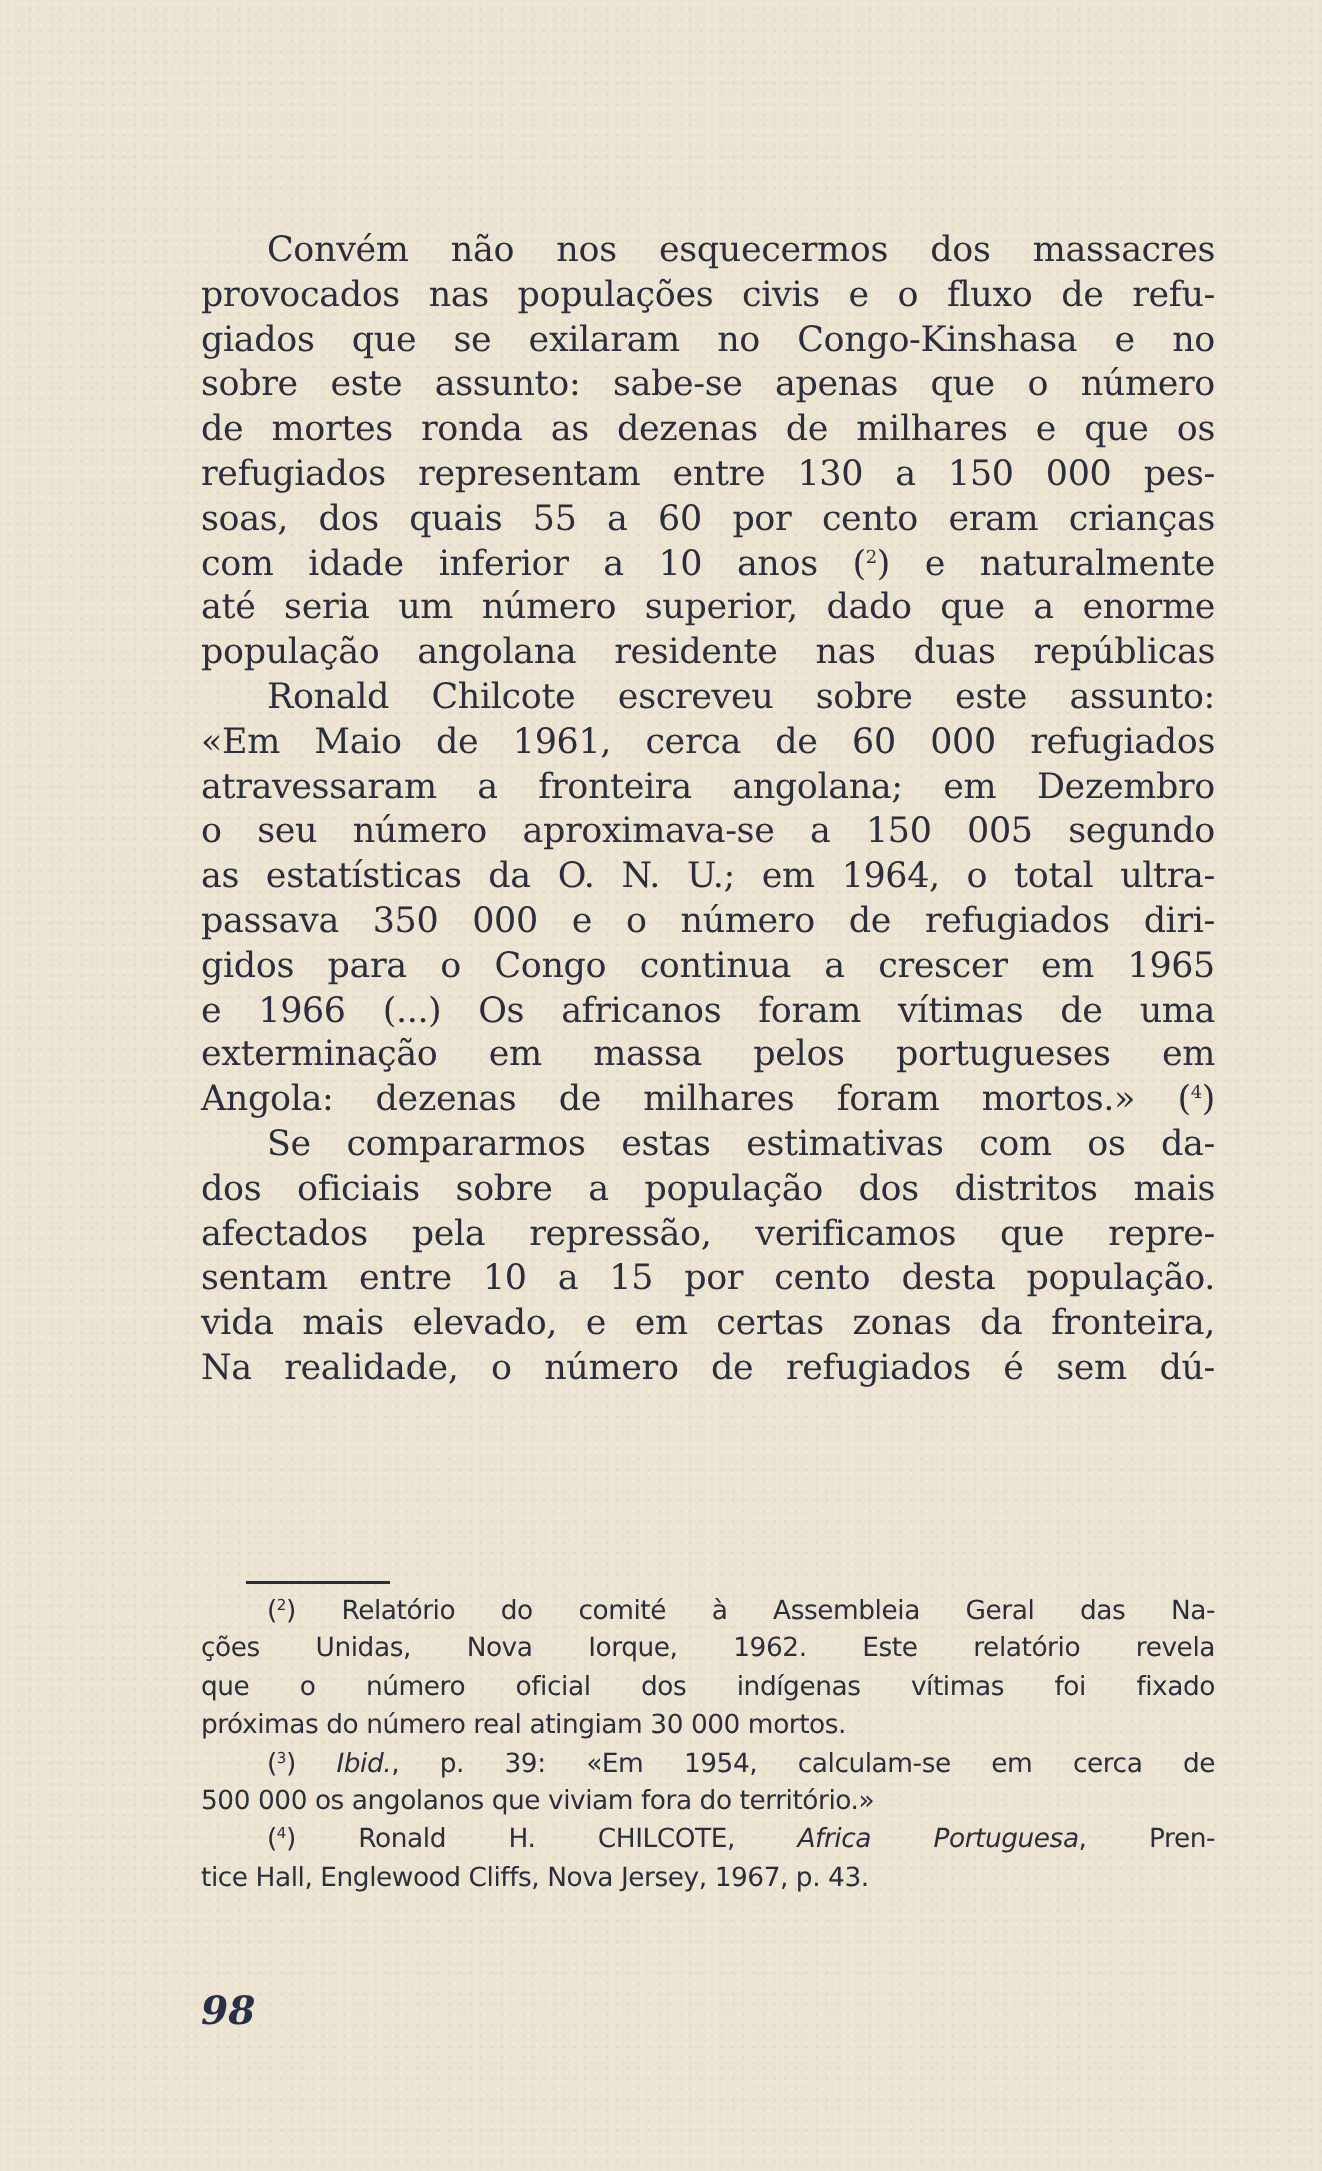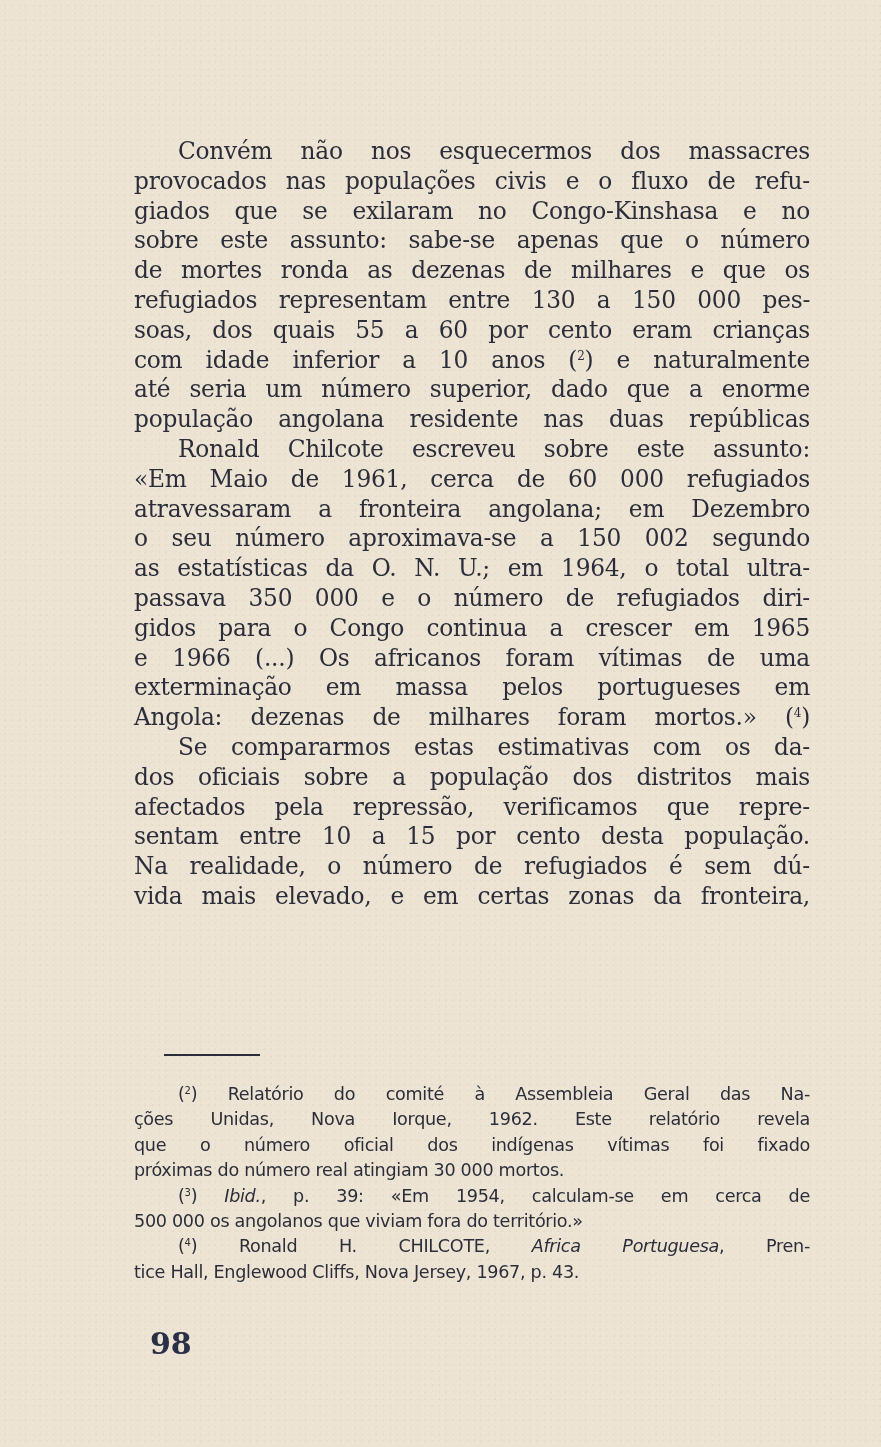--- a/index.html
+++ b/index.html
@@ -15,21 +15,21 @@
         radial-gradient(rgba(160,140,110,0.10) 1px, transparent 1px);
       background-size: 5px 5px, 7px 7px;
       background-position: 0 0, 2px 3px;
       position: relative;
       overflow: hidden;
       color: #2b2e3a;
     }
     .page {
       position: absolute;
       left: 134px;
-      top: 136px;
+      top: 152px;
       width: 676px;
     }
     .body-text {
       font-family: "DejaVu Serif", serif;
       font-size: 23.3px;
       line-height: 29.8px;
       text-align: justify;
       letter-spacing: -0.25px;
       word-spacing: 0px;
     }
@@ -61,46 +61,46 @@
     }
     .footnotes {
       position: absolute;
       left: 134px;
       top: 1062px;
       width: 676px;
       font-family: "DejaVu Sans", sans-serif;
       font-size: 17.6px;
       line-height: 25.4px;
       letter-spacing: -0.3px;
-      margin-top: 20px;
     }
     .footnotes .line {
       display: block;
       text-align: justify;
       text-align-last: justify;
       white-space: nowrap;
       height: 25.4px;
     }
     .footnotes .line.last {
       text-align-last: left;
     }
     .footnotes .line.indent {
       padding-left: 44px;
     }
     .footnotes sup.fn {
       font-size: 10px;
       vertical-align: 6px;
     }
     .page-number {
       position: absolute;
-      left: 150px;
+      left: 134px;
       top: 1326px;
       font-family: "DejaVu Serif", serif;
+      font-style: italic;
       font-weight: bold;
-      font-size: 30px;
+      font-size: 26px;
       color: #2a2f48;
     }
     i { font-style: italic; }
   </style>
 </head>
 <body>
 
 <div class="page">
   <div class="body-text">
 
@@ -118,39 +118,39 @@
         <span>e naturalmente</span>
       </span>
       <span class="line">até seria um número superior, dado que a enorme</span>
       <span class="line">população angolana residente nas duas repúblicas</span>
     </div>
 
     <div>
       <span class="line indent">Ronald Chilcote escreveu sobre este assunto:</span>
       <span class="line">«Em Maio de 1961, cerca de 60 000 refugiados</span>
       <span class="line">atravessaram a fronteira angolana; em Dezembro</span>
-      <span class="line">o seu número aproximava-se a 150 002 segundo</span>
+      <span class="line">o seu número aproximava-se a 150 005 segundo</span>
       <span class="line">as estatísticas da O. N. U.; em 1964, o total ultra-</span>
       <span class="line">passava 350 000 e o número de refugiados diri-</span>
       <span class="line">gidos para o Congo continua a crescer em 1965</span>
       <span class="line">e 1966 (...) Os africanos foram vítimas de uma</span>
       <span class="line">exterminação em massa pelos portugueses em</span>
       <span class="line">
         <span>Angola: dezenas de milhares foram mortos.»</span>
         <span>(<sup class="fn">4</sup>)</span>
       </span>
     </div>
 
     <div>
       <span class="line indent">Se compararmos estas estimativas com os da-</span>
       <span class="line">dos oficiais sobre a população dos distritos mais</span>
       <span class="line">afectados pela repressão, verificamos que repre-</span>
       <span class="line">sentam entre 10 a 15 por cento desta população.</span>
+      <span class="line">vida mais elevado, e em certas zonas da fronteira,</span>
       <span class="line">Na realidade, o número de refugiados é sem dú-</span>
-      <span class="line">vida mais elevado, e em certas zonas da fronteira,</span>
     </div>
 
   </div>
 </div>
 
 <div class="rule"></div>
 
 <div class="footnotes">
 
   <div>

